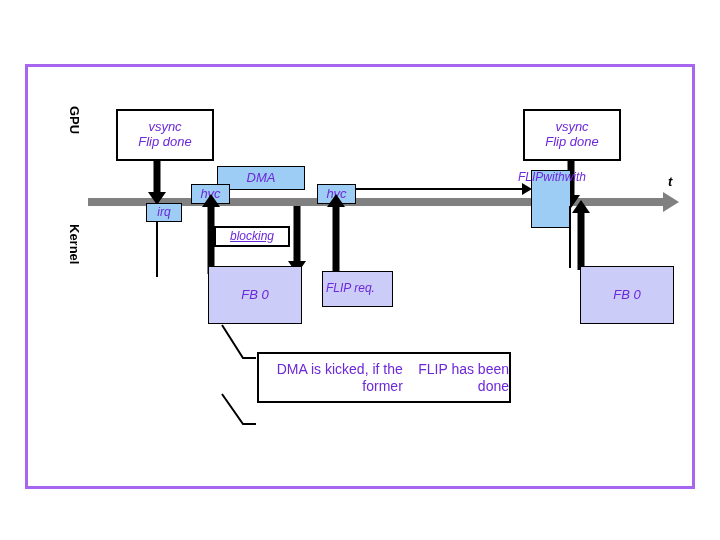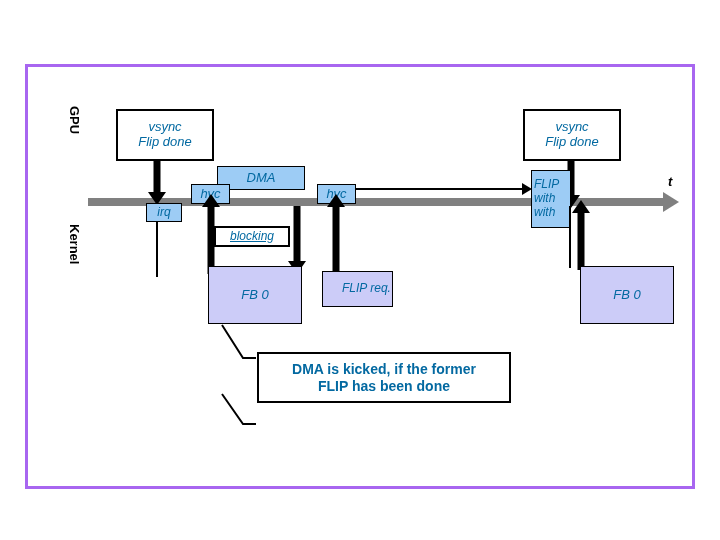--- a/index.html
+++ b/index.html
@@ -31,21 +31,21 @@
     background: transparent;
   }
   
   .node {
     position: absolute;
     box-sizing: border-box;
     display: flex;
     align-items: center;
     justify-content: center;
     text-align: right;
-    color: #0369a1;
+    color: #6d28d9;
     line-height: 1.15;
   }
   
   .vlabel {
     position: absolute;
     font-size: 13px;
     font-weight: bold;
     color: #000000;
     white-space: nowrap;
     transform-origin: 0 0;
@@ -133,29 +133,28 @@
   }
   .harrow-head {
     position: absolute;
     width: 0; height: 0;
     border-top: 6px solid transparent;
     border-bottom: 6px solid transparent;
     border-left: 10px solid #000000;
   }
   .leader { position: absolute; overflow: visible; }
   .flip-sync {
-    flex-direction: column;
     align-items: flex-start;
     justify-content: center;
     padding-left: 2px;
   }
   .flip-sync span { display: block; }
   .flipreq {
     justify-content: flex-start;
-    padding-left: 19px;
+    padding-left: 3px;
   }
 </style>
 </head>
 <body>
 
 <div id="slide">
 
   <div class="frame"></div>
 
   <div class="vlabel" style="left:82px; top:106px;">GPU</div>
@@ -247,19 +246,19 @@
 
   <div class="node box-lav" style="left:580px; top:266px; width:94px; height:58px;">
     <span class="italic fs13">FB 0</span>
   </div>
 
   <svg class="leader" style="left:0; top:0; width:720px; height:540px;">
     <polyline points="222,325 243,358 256,358" fill="none" stroke="#000000" stroke-width="2"></polyline>
     <polyline points="222,394 243,424 256,424" fill="none" stroke="#000000" stroke-width="2"></polyline>
   </svg>
 
-  <div class="node box-white" style="left:257px; top:352px; width:254px; height:51px; flex-direction:column;font-weight:bold;">
+  <div class="node box-white" style="left:257px; top:352px; width:254px; height:51px; flex-direction:row;">
     <span class="fs14">DMA is kicked, if the former</span>
     <span class="fs14">FLIP has been done</span>
   </div>
 
 
 </div>
 
 </body></html>

